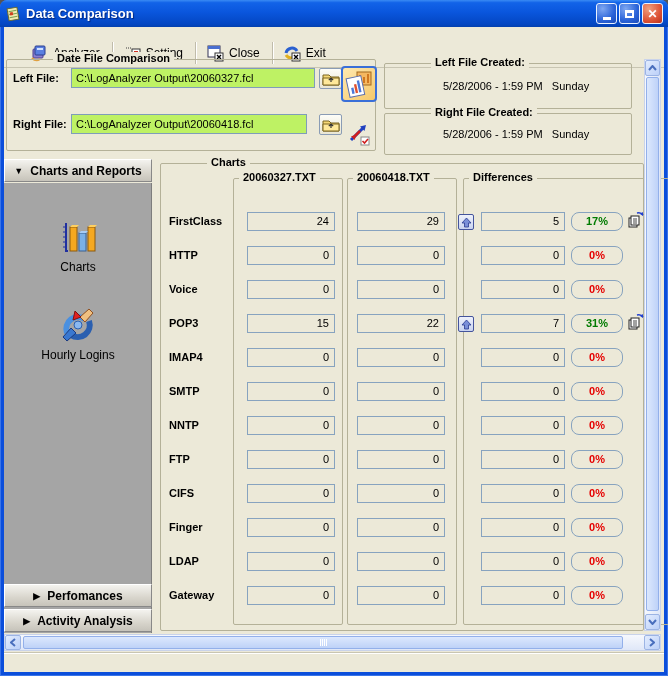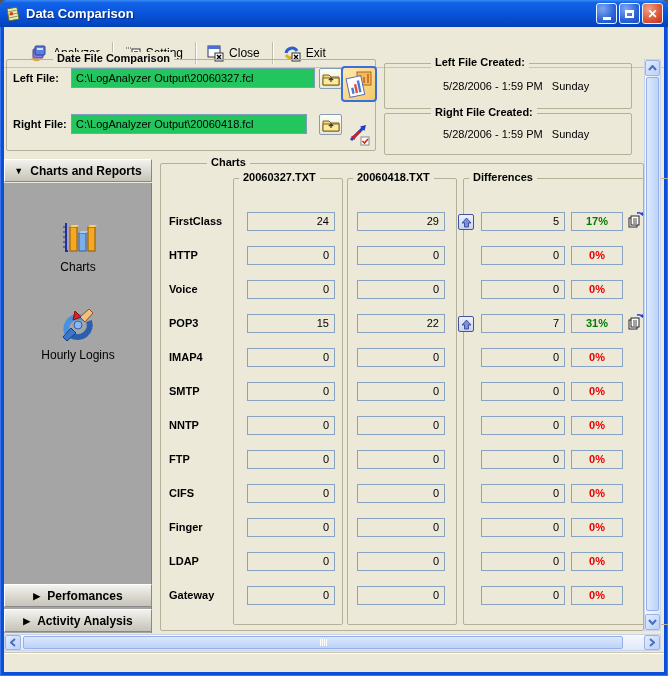--- a/index.html
+++ b/index.html
@@ -26,21 +26,21 @@
   
   #toolbar{left:0;top:0;right:0;height:29px;background:#ece9d8;
     border-bottom:1px solid #c8c5b2;display:flex;align-items:center;padding-left:21px;margin-top:12px;}
   .toolbtn{display:flex;align-items:center;gap:5px;padding:2px 8px 2px 5px;font-size:12px;color:#000;}
   .toolsep{width:2px;height:22px;border-left:1px solid #c0bcaa;border-right:1px solid #fff;margin:0 4px;}
   
   .groupbox{border:1px solid #b4b198;border-radius:2px;}
   .grouplabel{position:absolute;top:-8px;left:6px;background:#ece9d8;padding:0 4px;
     font-weight:bold;font-size:11px;color:#000;white-space:nowrap;margin-left:40px;}
   .fieldlabel{font-weight:bold;font-size:11px;color:#000;white-space:nowrap;}
-  .fieldinput{border:1px solid #7f9db9;background:#22c55e;font-size:11px;height:20px;
+  .fieldinput{border:1px solid #7f9db9;background:#bef264;font-size:11px;height:20px;
     padding:0 4px;width:100%;}
   .smallbtn{border:1px solid #8a9cb5;background:linear-gradient(180deg,#fdfdf8,#e9e6d4);
     border-radius:2px;display:flex;align-items:center;justify-content:center;}
   .datevalue{font-size:11px;color:#000;white-space:pre;}
   
   .sidebtn{left:0;width:148px;height:23px;border:1px solid #888;
     border-top-color:#fff;border-left-color:#fff;
     background:linear-gradient(180deg,#f4f3ef,#d8d5cc 60%,#c6c3ba);
     display:flex;align-items:center;justify-content:center;gap:7px;
     font-weight:bold;font-size:12px;color:#000;}
@@ -49,21 +49,21 @@
     border-right:1px solid #7d7d7d;}
   .sideitem{position:absolute;left:0;width:148px;text-align:center;font-size:12px;color:#000;}
   
   #summarygroup{left:156px;top:136px;width:484px;height:468px;}
   .colbox{position:absolute;top:14px;height:447px;border:1px solid #b4b198;border-radius:2px;}
   .colheader{position:absolute;top:7px;background:#ece9d8;padding:0 4px;font-weight:bold;
     font-size:11px;color:#000;white-space:nowrap;}
   .rowlabel{position:absolute;left:8px;width:62px;font-weight:bold;font-size:11px;color:#000;}
   .valuebox{position:absolute;height:19px;border:1px solid #87a3bf;background:#ece9d8;
     font-size:11px;line-height:17px;text-align:right;padding-right:5px;color:#000;}
-  .pctbox{text-align:center;font-weight:bold;padding-right:0;}
+  .pctbox{text-align:center;font-weight:bold;padding-right:0;border-radius:8px;}
   .diffarrow{position:absolute;width:16px;height:16px;border:1px solid #44549c;
     background:linear-gradient(180deg,#eef1fb,#c9d3f0);border-radius:2px;
     display:flex;align-items:center;justify-content:center;}
   .copyicon{position:absolute;width:18px;height:18px;}
   
   .vtrack{left:640px;top:32px;width:17px;height:572px;background:linear-gradient(90deg,#f6f8fd,#dfe7f8);
     border:1px solid #c9d3ea;}
   .htrack{left:0px;top:607px;width:657px;height:17px;background:linear-gradient(180deg,#f6f8fd,#dfe7f8);
     border:1px solid #c9d3ea;}
   .scrollbtn{position:absolute;background:linear-gradient(135deg,#e2ecfe,#bcd0f8);

